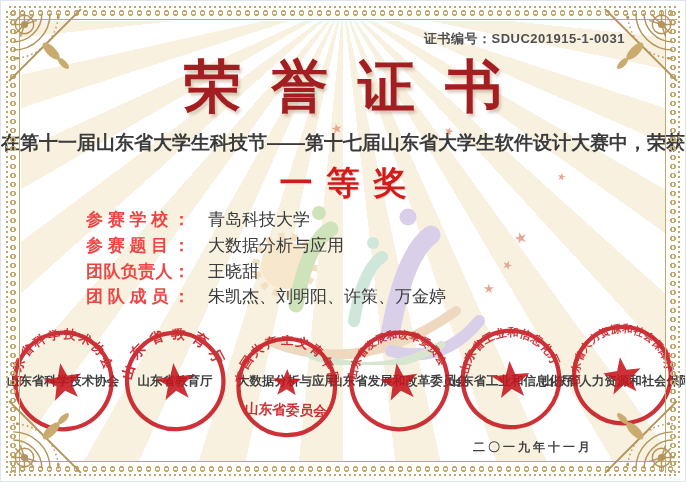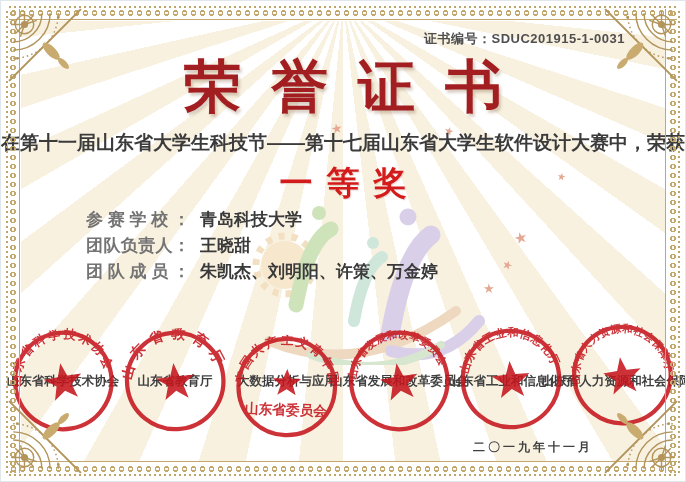--- a/index.html
+++ b/index.html
@@ -58,22 +58,22 @@
   }
   .award{
     position:absolute; top:160px; left:0; right:0; z-index:3;
     text-align:center; font-family:"DejaVu Serif","Liberation Serif",serif;
     font-size:33px; font-weight:bold; color:#d41b1c;
     letter-spacing:14px; margin-right:-14px;
     text-shadow:1px 1px 1px rgba(180,120,100,.3);
   }
   .fields{position:absolute; left:85px; top:206px; z-index:3;}
   .field-row{height:25.8px; line-height:25.8px; font-size:17px; color:#3a3a3a; font-weight:500; white-space:nowrap;}
-  .f-label{display:inline-block; width:104px; text-align:justify; text-align-last:justify; font-weight:bold; color:#737373;}
-  .f-value{margin-left:10px; font-weight:700;}
+  .f-label{display:inline-block; width:104px; text-align:justify; text-align-last:justify; font-weight:bold; color:#ef4444;}
+  .f-value{margin-left:18px; font-weight:400;}
   .date{
     position:absolute; top:438px; right:92px; z-index:3;
     font-size:12px; font-weight:600; color:#404040; letter-spacing:3px;
   }
   
   .watermark{position:absolute; left:250px; top:192px; z-index:1; pointer-events:none;}
   .star{position:absolute; z-index:1; color:#e4a893; pointer-events:none;}
   
   .seals-row{
     position:absolute; left:8px; right:8px; top:324px; height:118px; z-index:4;
@@ -171,20 +171,21 @@
     <path d="M60,162 Q130,188 190,152" stroke="#d7e6cf" stroke-width="8" fill="none" stroke-linecap="round"></path>
   </svg>
 
   <div class="cert-no"><span>证书编号：</span><span>SDUC201915-1-0031</span></div>
   <div class="title">荣誉证书</div>
   <div class="body-line">在第十一届山东省大学生科技节——第十七届山东省大学生软件设计大赛中，荣获</div>
   <div class="award">一等奖</div>
 
   <div class="fields" id="fields">
       <div class="field-row"><span class="f-label">参赛学校：</span><span class="f-value">青岛科技大学</span></div>
+      <div class="field-row"><span class="f-label">参赛题目：</span><span class="f-value">大数据分析与应用</span></div>
       <div class="field-row"><span class="f-label">团队负责人：</span><span class="f-value">王晓甜</span></div>
       <div class="field-row"><span class="f-label">团队成员：</span><span class="f-value">朱凯杰、刘明阳、许策、万金婷</span></div>
     </div>
 
   <div class="seals-row" id="seals">
       <div class="seal-cell">
         <span class="print-name">山东省科学技术协会</span>
         <svg width="104" height="104" viewBox="0 0 110 110" class="seal-svg" style="transform: rotate(-10deg) translateY(2px);">
           <circle cx="55" cy="55" r="51" fill="none" stroke="#c5161d" stroke-width="4.5"></circle>
           <path d="M55,36 L60,50.1 L75,50.5 L63.1,59.6 L67.3,74 L55,65.5 L42.7,74 L46.9,59.6 L35,50.5 L50,50.1 Z" fill="#c5161d"></path>

